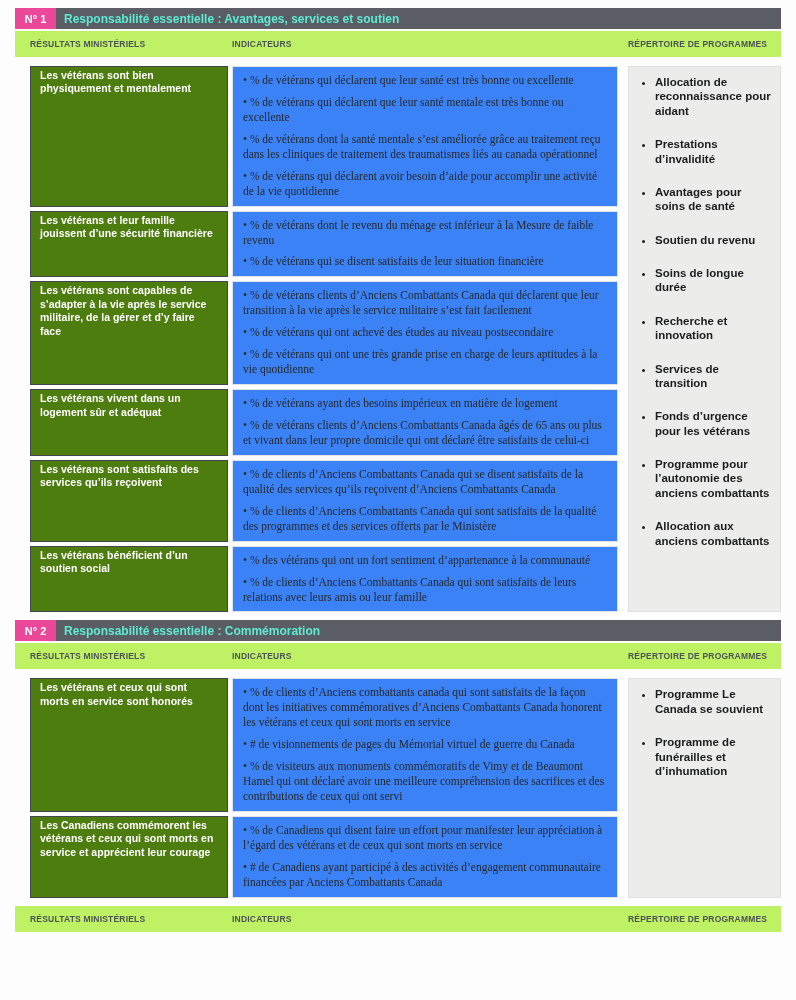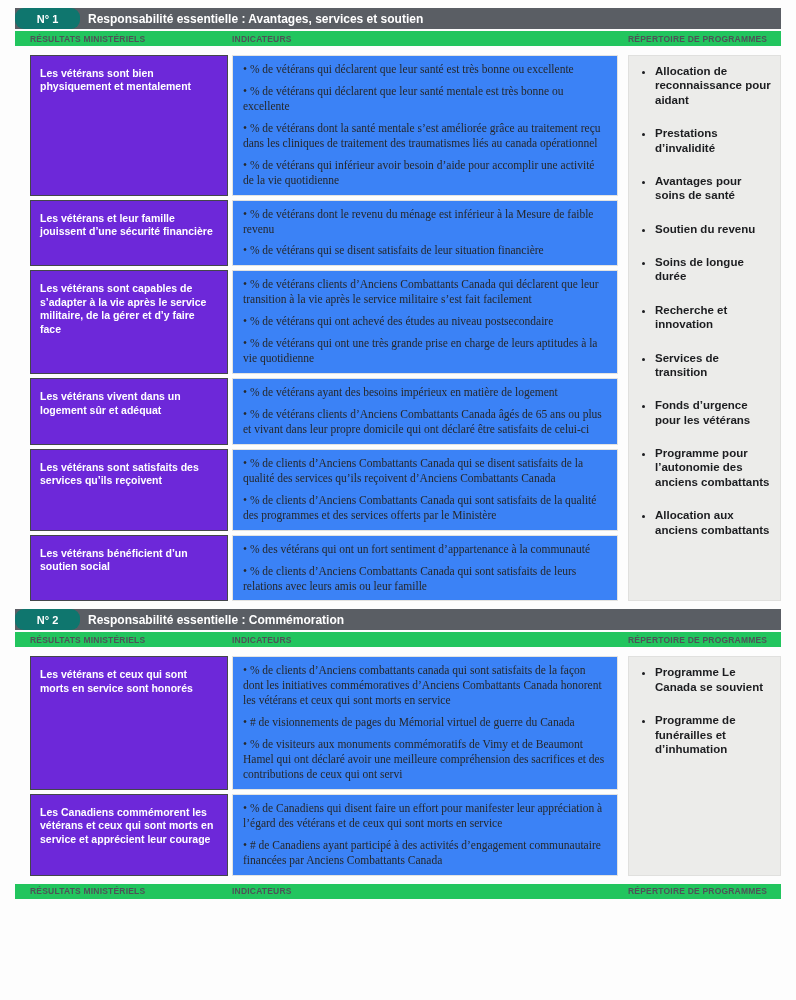--- a/index.html
+++ b/index.html
@@ -15,45 +15,44 @@
   }
   .section { margin-bottom: 8px; }
 
   
   .sec-bar {
     display: flex;
     height: 21px;
     background: #5a5e64;
   }
   .sec-num {
-    width: 65px;
-    background: #0f766e;
+    width: 41px;
+    background: #ec4899;
     color: #ffffff;
     font-weight: bold;
     font-size: 11px;
     display: flex;
     align-items: center;
     justify-content: center;
     flex: none;
-    border-radius: 9px;
   }
   .sec-title {
-    color: #ffffff;
+    color: #5eead4;
     font-weight: bold;
     font-size: 12px;
     display: flex;
     align-items: center;
     padding-left: 8px;
   }
 
   
   .col-strip {
     margin-top: 2px;
-    background: #22c55e;
-    height: 15px;
+    background: #bef264;
+    height: 26px;
     display: flex;
     gap: 10px;
     align-items: center;
   }
   .col-strip .left-part {
     flex: 1;
     display: grid;
     grid-template-columns: 198px 1fr;
     gap: 4px;
     padding-left: 15px;
@@ -80,27 +79,27 @@
     display: flex;
     flex-direction: column;
     gap: 4px;
   }
   .row {
     display: grid;
     grid-template-columns: 198px 1fr;
     gap: 4px;
   }
   .result-cell {
-    background: #6d28d9;
+    background: #4d7c0f;
     border: 1px solid #43464b;
     color: #ffffff;
     font-weight: bold;
     font-size: 10.5px;
     line-height: 1.28;
-    padding: 11px 9px;
+    padding: 2px 9px;
   }
   .ind-cell {
     background: #3b82f6;
     border: 1px solid #e3e3e1;
     padding: 6px 12px 7px 10px;
   }
   .ind-item {
     font-family: "Liberation Serif", serif;
     font-size: 11.5px;
     line-height: 1.3;
@@ -149,21 +148,21 @@
           <div class="col-label right-label">RÉPERTOIRE DE PROGRAMMES</div>
         </div>
         <div class="sec-body">
           <div class="rows-col">
             <div class="row">
               <div class="result-cell">Les vétérans sont bien physiquement et mentalement</div>
               <div class="ind-cell">
                 <p class="ind-item">• % de vétérans qui déclarent que leur santé est très bonne ou excellente</p>
                 <p class="ind-item">• % de vétérans qui déclarent que leur santé mentale est très bonne ou excellente</p>
                 <p class="ind-item">• % de vétérans dont la santé mentale s’est améliorée grâce au traitement reçu dans les cliniques de traitement des traumatismes liés au canada opérationnel</p>
-                <p class="ind-item">• % de vétérans qui inférieur avoir besoin d’aide pour accomplir une activité de la vie quotidienne</p>
+                <p class="ind-item">• % de vétérans qui déclarent avoir besoin d’aide pour accomplir une activité de la vie quotidienne</p>
               </div>
             </div>
             <div class="row">
               <div class="result-cell">Les vétérans et leur famille jouissent d’une sécurité financière</div>
               <div class="ind-cell">
                 <p class="ind-item">• % de vétérans dont le revenu du ménage est inférieur à la Mesure de faible revenu</p>
                 <p class="ind-item">• % de vétérans qui se disent satisfaits de leur situation financière</p>
               </div>
             </div>
             <div class="row">

